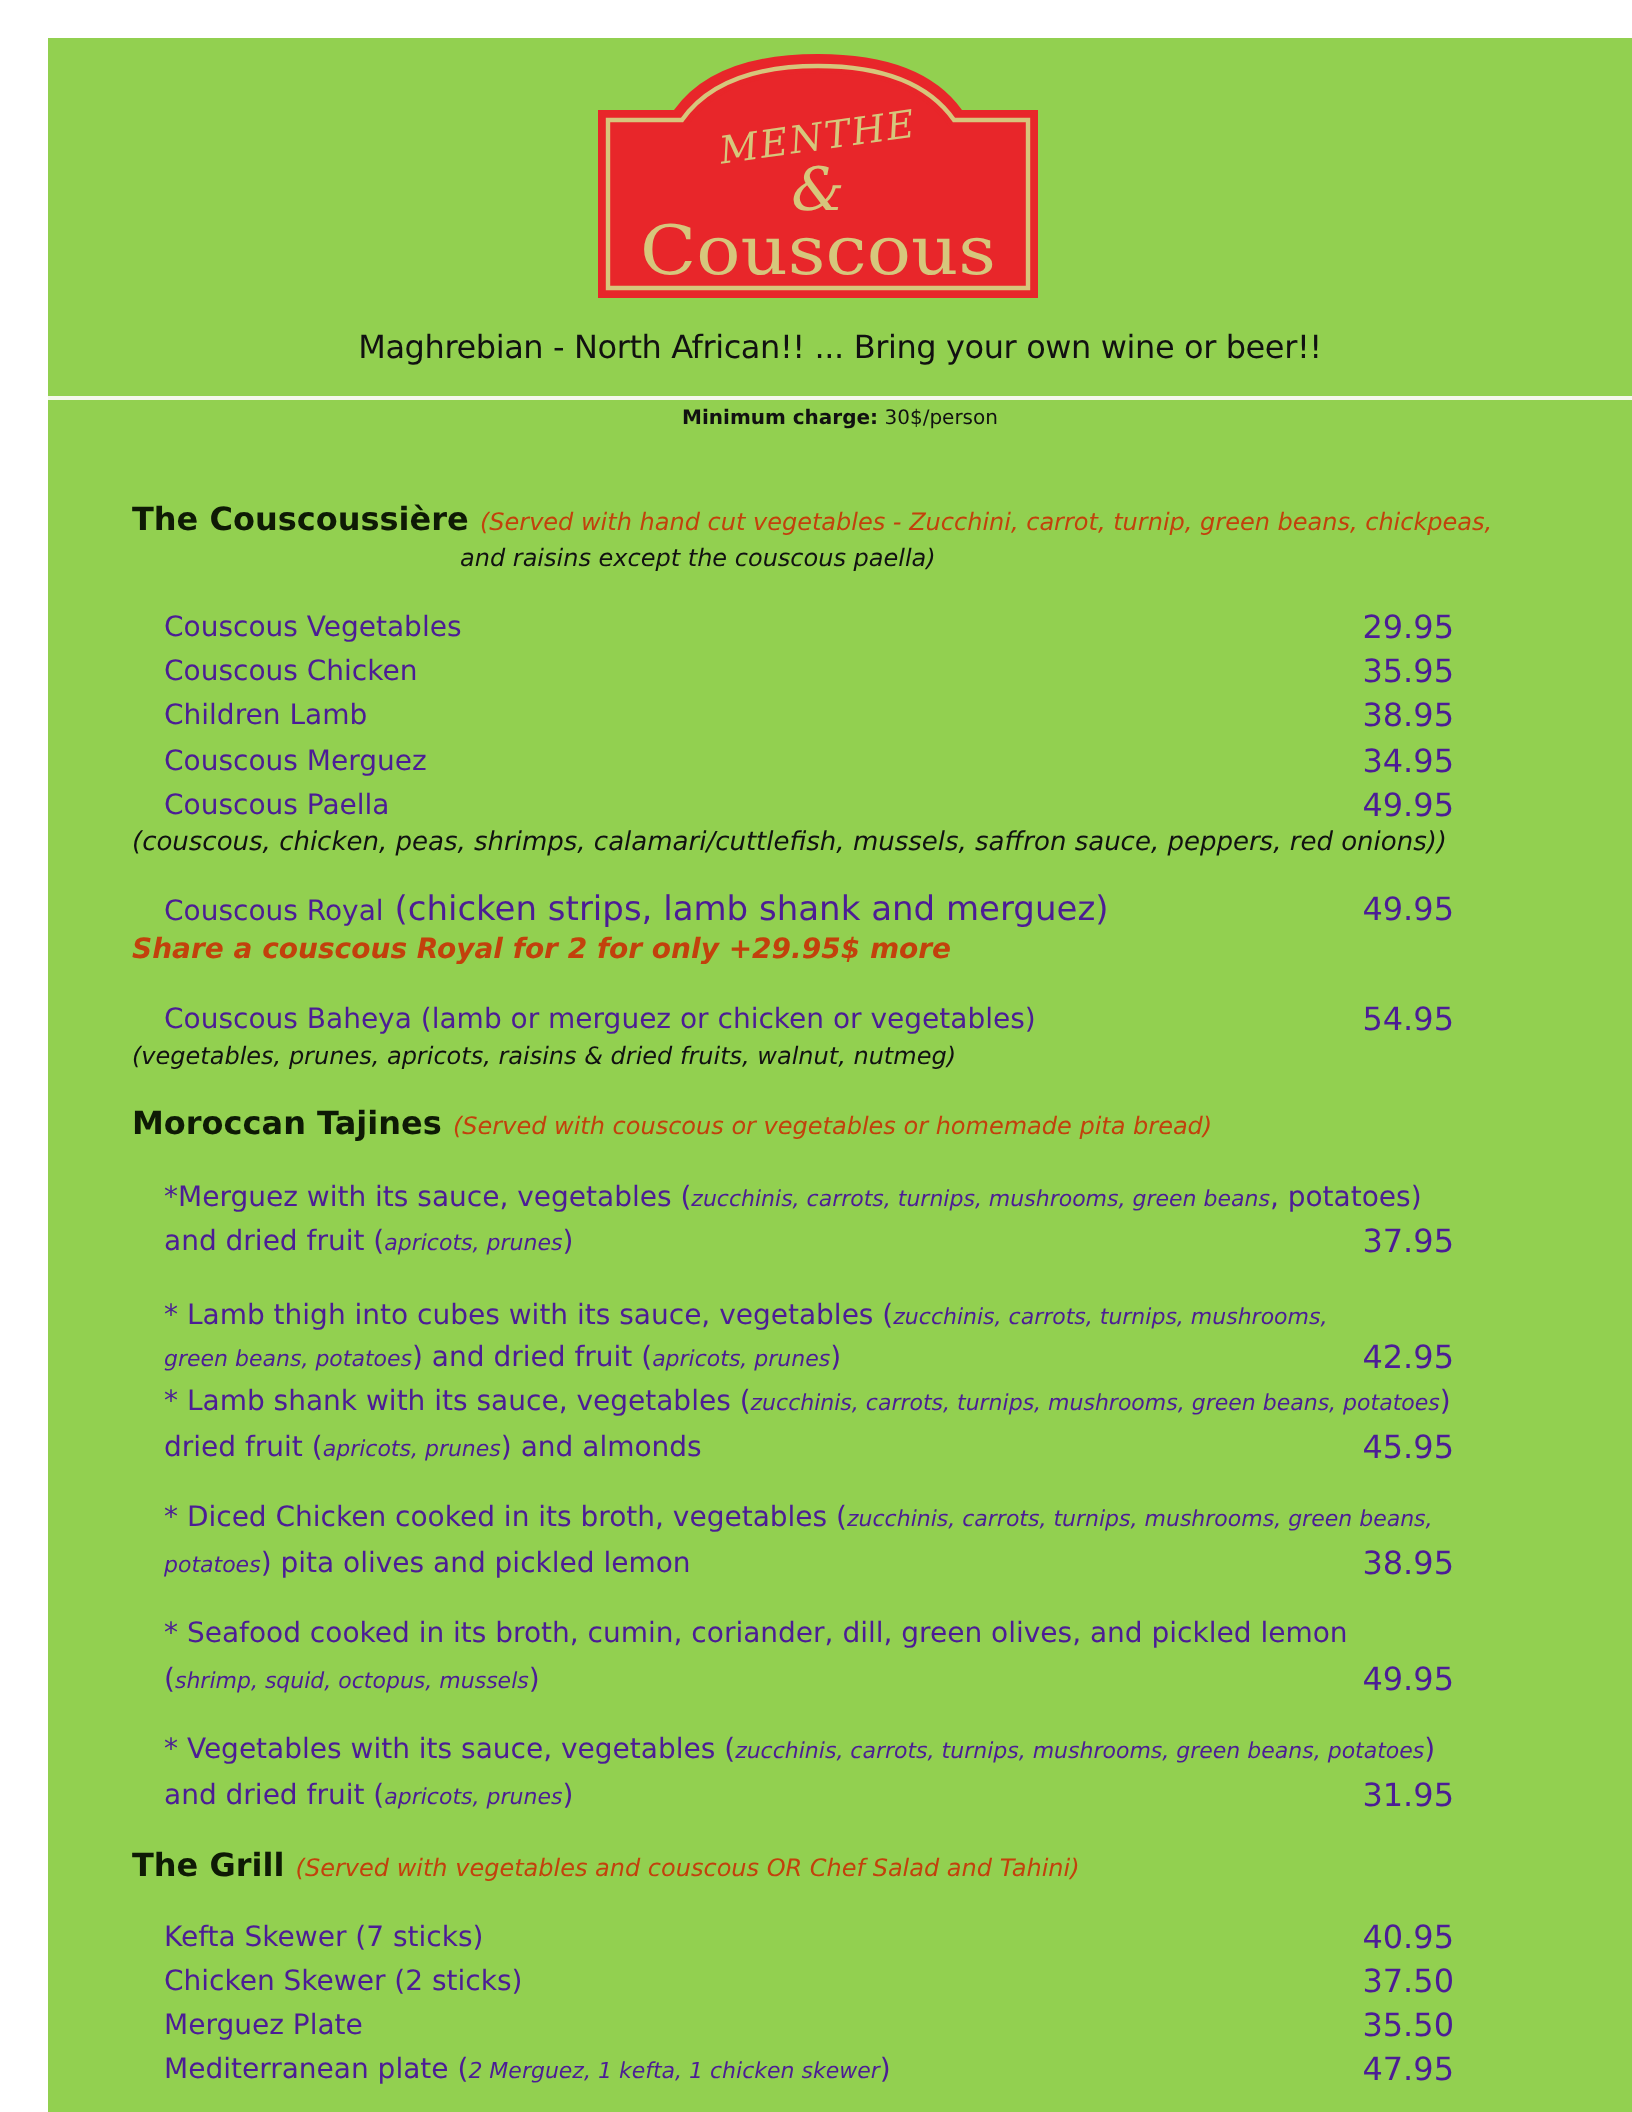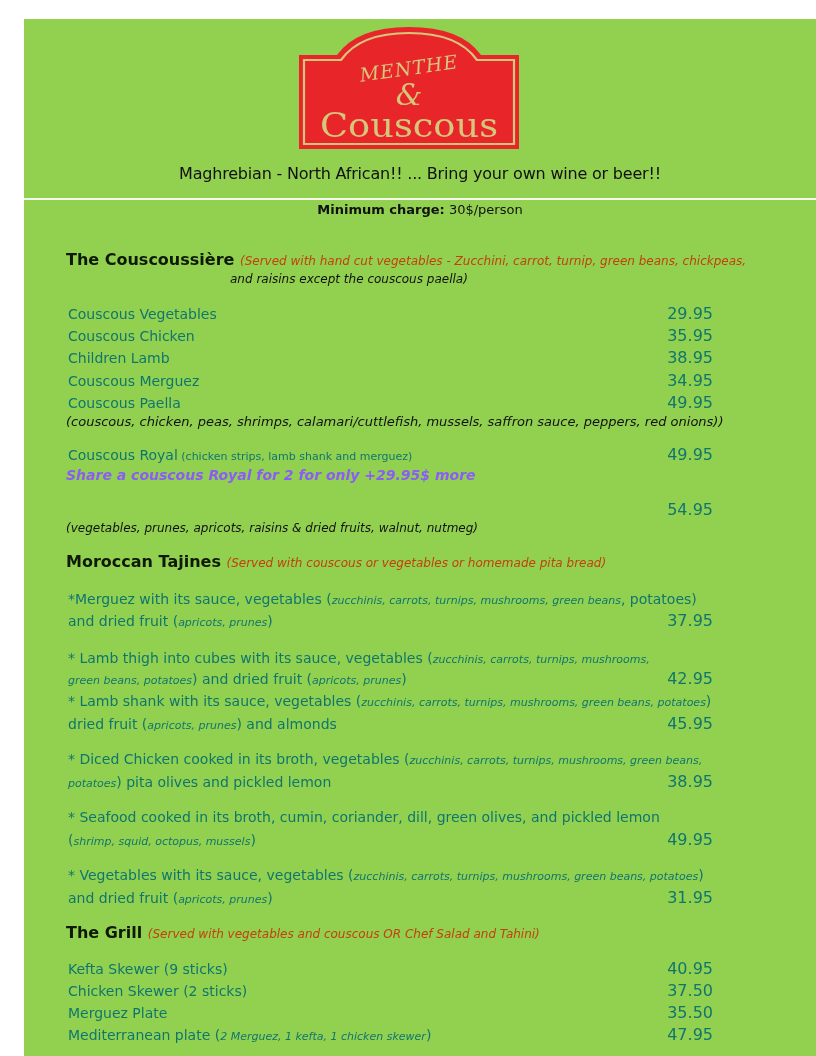--- a/index.html
+++ b/index.html
@@ -17,33 +17,33 @@
     .logo {
       position: absolute; left: 297px; top: 25px; width: 224px; height: 126px;
     }
     .logo svg { display: block; }
     .tagline {
       position: absolute; left: 24px; top: 164px; width: 792px; text-align: center;
       font-size: 16px; font-weight: normal; color: #111; letter-spacing: -0.2px;
     }
     .info {
       position: absolute; left: 24px; top: 201px; width: 792px; text-align: center;
-      font-size: 13px; line-height: 17px; color: #111;
+      font-size: 10px; line-height: 17px; color: #111;
     }
     .info b { font-weight: bold; }
     .content {
       position: absolute; left: 66px; top: 246px; width: 650px;
     }
     .sec-head { position: absolute; left: 0; font-size: 16px; font-weight: bold; color: #0e1a05; white-space: nowrap; }
     .sec-note { font-style: italic; font-size: 12px; font-weight: normal; color: #c2410c; }
-    .row { position: absolute; left: 2px; width: 645px; font-size: 14px; line-height: 18px; color: #0f766e; white-space: nowrap; }
+    .row { position: absolute; left: 16px; width: 645px; font-size: 14px; line-height: 18px; color: #4c1d95; white-space: nowrap; }
     .price { position: absolute; right: 0; top: 0; font-size: 16px; }
-    .small { font-size: 11px; }
+    .small { font-size: 17px; }
     .sub { position: absolute; left: 0; font-style: italic; font-size: 12px; color: #111; white-space: nowrap; text-align: right; }
-    .promo { position: absolute; left: 0; font-style: italic; font-weight: bold; font-size: 14px; color: #8b5cf6; white-space: nowrap; }
+    .promo { position: absolute; left: 0; font-style: italic; font-weight: bold; font-size: 14px; color: #c2410c; white-space: nowrap; }
     .ital-s { font-style: italic; font-size: 11px; }
   </style>
 </head>
 <body>
 
 <div class="panel"></div>
 <div class="divider"></div>
 
 <div class="logo">
   <svg width="224" height="126" viewBox="0 0 224 126">
@@ -73,21 +73,21 @@
   <div class="row" style="top:59px;"><span>Couscous Vegetables</span><span class="price">29.95</span></div>
   <div class="row" style="top:81px;"><span>Couscous Chicken</span><span class="price">35.95</span></div>
   <div class="row" style="top:103px;"><span>Children Lamb</span><span class="price">38.95</span></div>
   <div class="row" style="top:126px;"><span>Couscous Merguez</span><span class="price">34.95</span></div>
   <div class="row" style="top:148px;"><span>Couscous Paella</span><span class="price">49.95</span></div>
   <div class="sub" style="top:168px; font-size:13px;">(couscous, chicken, peas, shrimps, calamari/cuttlefish, mussels, saffron sauce, peppers, red onions))</div>
 
   <div class="row" style="top:200px;"><span>Couscous Royal</span><span class="small"> (chicken strips, lamb shank and merguez)</span><span class="price">49.95</span></div>
   <div class="promo" style="top:221px;">Share a couscous Royal for 2 for only +29.95$ more</div>
 
-  <div class="row" style="top:255px;"><span class="price">54.95</span></div>
+  <div class="row" style="top:255px;"><span>Couscous Baheya (lamb or merguez or chicken or vegetables)</span><span class="price">54.95</span></div>
   <div class="sub" style="top:275px;">(vegetables, prunes, apricots, raisins &amp; dried fruits, walnut, nutmeg)</div>
 
   <div class="sec-head" style="top:306px;">
     <span>Moroccan Tajines</span>
     <span class="sec-note">(Served with couscous or vegetables or homemade pita bread)</span>
   </div>
 
   <div class="row" style="top:344px;">
     <span>*Merguez with its sauce, vegetables (</span><span class="ital-s">zucchinis, carrots, turnips, mushrooms, green beans</span><span>, potatoes)</span>
   </div>
@@ -134,18 +134,18 @@
   <div class="row" style="top:643px;">
     <span>and dried fruit (</span><span class="ital-s">apricots, prunes</span><span>)</span>
     <span class="price">31.95</span>
   </div>
 
   <div class="sec-head" style="top:677px;">
     <span>The Grill</span>
     <span class="sec-note">(Served with vegetables and couscous OR Chef Salad and Tahini)</span>
   </div>
 
-  <div class="row" style="top:714px;"><span>Kefta Skewer (9 sticks)</span><span class="price">40.95</span></div>
+  <div class="row" style="top:714px;"><span>Kefta Skewer (7 sticks)</span><span class="price">40.95</span></div>
   <div class="row" style="top:736px;"><span>Chicken Skewer (2 sticks)</span><span class="price">37.50</span></div>
   <div class="row" style="top:758px;"><span>Merguez Plate</span><span class="price">35.50</span></div>
   <div class="row" style="top:780px;"><span>Mediterranean plate (</span><span class="ital-s">2 Merguez, 1 kefta, 1 chicken skewer</span><span>)</span><span class="price">47.95</span></div>
 
 </div>
 
 </body></html>

